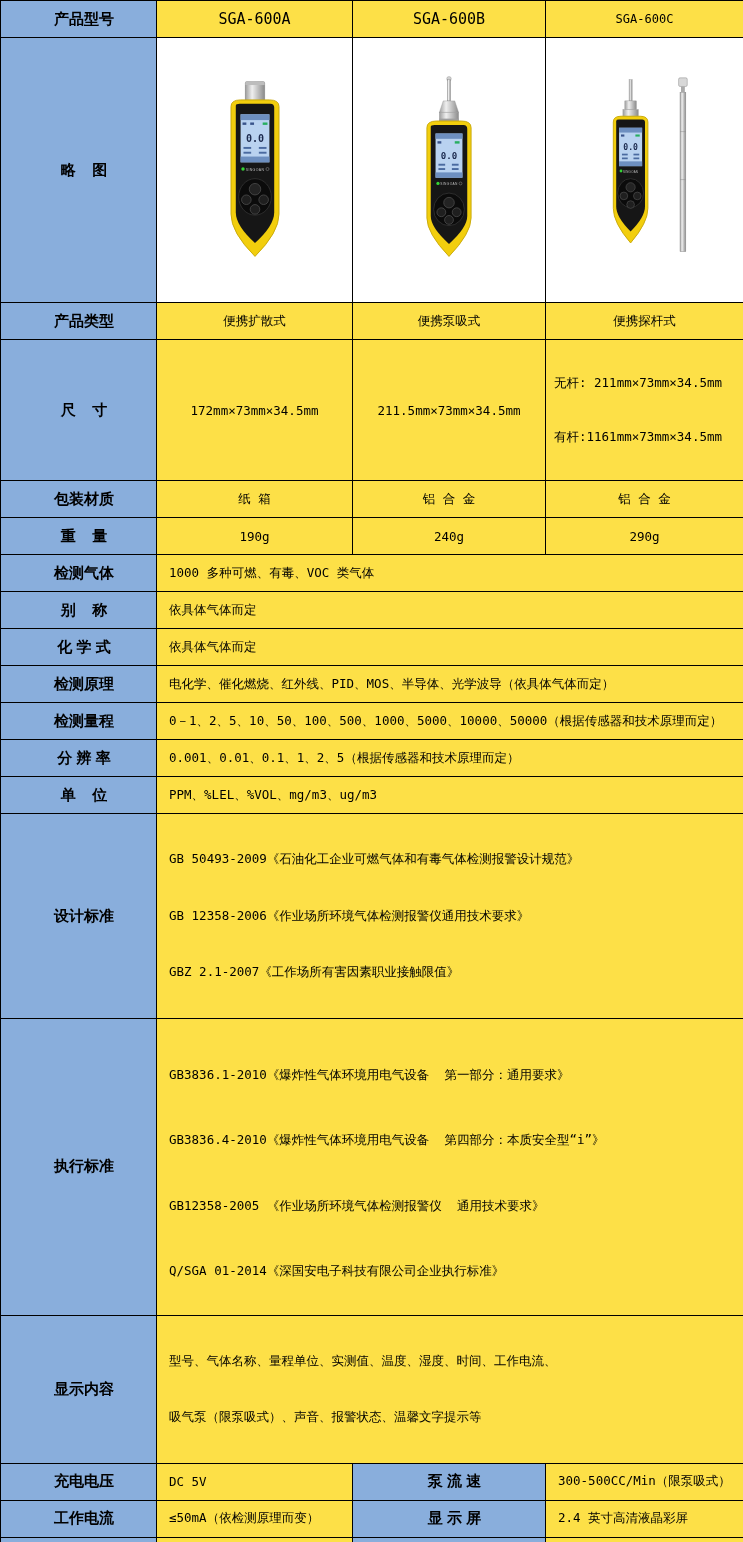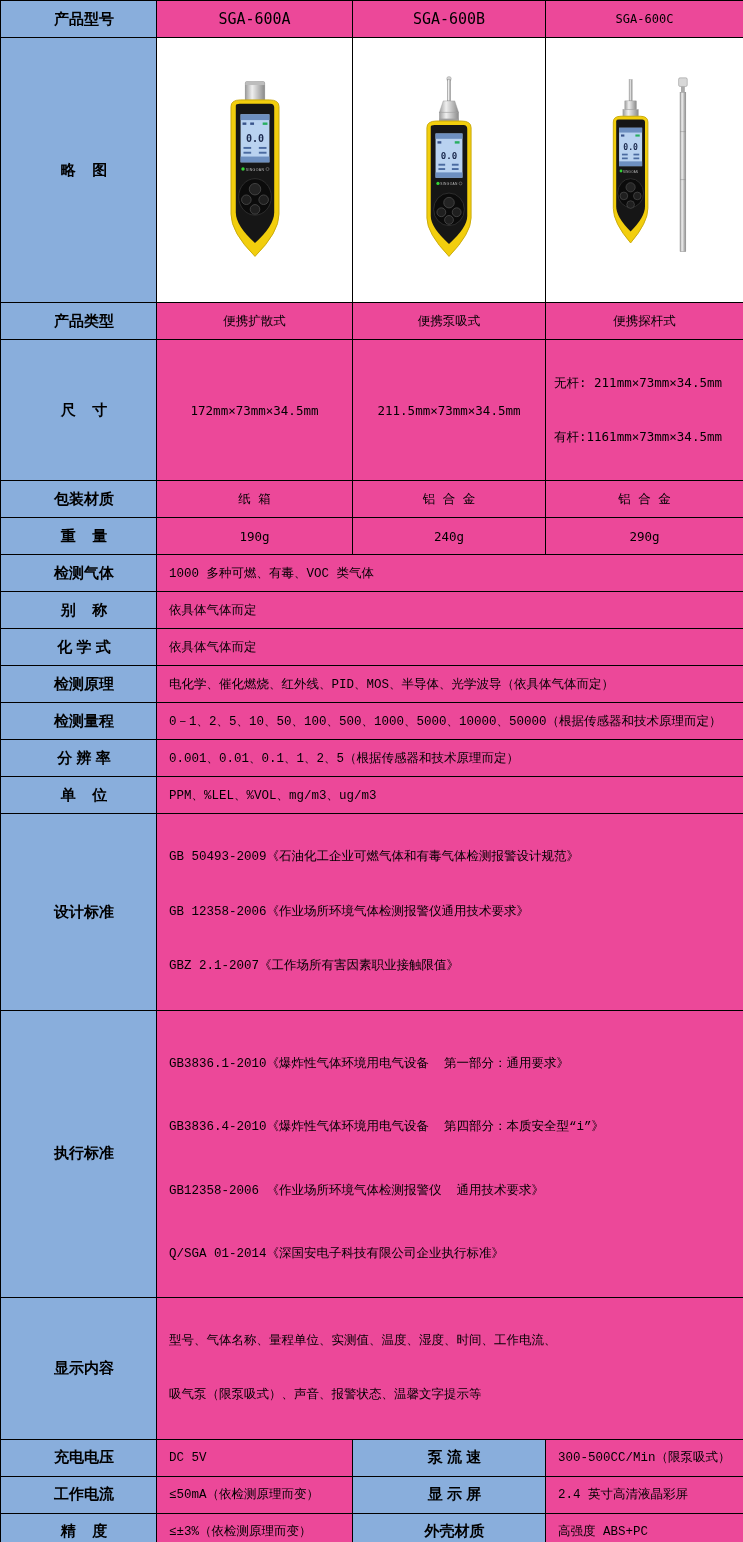--- a/index.html
+++ b/index.html
@@ -1,22 +1,22 @@
 <!DOCTYPE html>
 <html><head>
 <meta charset="utf-8">
 <style>
   html,body{margin:0;padding:0;background:#ffffff;}
   body{width:743px;font-family:"Liberation Sans","DejaVu Sans",sans-serif;color:#000;}
   table.spec{border-collapse:collapse;table-layout:fixed;width:743px;}
   table.spec td{border:1px solid #000;vertical-align:middle;overflow:hidden;white-space:pre-wrap;}
   td.lbl{background:#89AEDC;font-weight:bold;font-size:15px;text-align:center;line-height:1.35;padding-left:12px;}
-  td.val{background:#ec4899;font-size:12.5px;font-family:"DejaVu Sans Mono","DejaVu Sans",sans-serif;}
+  td.val{background:#fde047;font-size:12.5px;font-family:"DejaVu Sans Mono","DejaVu Sans",sans-serif;}
   td.vcenter{text-align:center;}
-  td.vleft{text-align:left;padding:2px 6px 2px 12px;font-family:Liberation Mono, monospace;}
+  td.vleft{text-align:left;padding:2px 6px 2px 12px;}
   td.imgcell{background:#ffffff;text-align:center;vertical-align:middle;padding:0;}
   tr.h37{height:37px;}
   tr.himg{height:196px;}
   tr.h54{height:54px;}
   tr.h80{height:80px;}
   tr.h95{height:95px;}
   tr.h57{height:57px;}
   .lines26 div{line-height:26.5px;}
   .lines23 div{line-height:23.5px;margin-top:12px;}
   .sizecell div{line-height:24px;}
@@ -217,21 +217,21 @@
       <div>GB 50493-2009《石油化工企业可燃气体和有毒气体检测报警设计规范》</div>
       <div>GB 12358-2006《作业场所环境气体检测报警仪通用技术要求》</div>
       <div>GBZ 2.1-2007《工作场所有害因素职业接触限值》</div>
     </td>
   </tr>
   <tr class="h95">
     <td class="lbl">执行标准</td>
     <td class="val vleft lines23" colspan="3">
       <div>GB3836.1-2010《爆炸性气体环境用电气设备  第一部分：通用要求》</div>
       <div>GB3836.4-2010《爆炸性气体环境用电气设备  第四部分：本质安全型“i”》</div>
-      <div>GB12358-2006 《作业场所环境气体检测报警仪  通用技术要求》</div>
+      <div>GB12358-2005 《作业场所环境气体检测报警仪  通用技术要求》</div>
       <div>Q/SGA 01-2014《深国安电子科技有限公司企业执行标准》</div>
     </td>
   </tr>
   <tr class="h57">
     <td class="lbl">显示内容</td>
     <td class="val vleft lines26" colspan="3">
       <div>型号、气体名称、量程单位、实测值、温度、湿度、时间、工作电流、</div>
       <div>吸气泵（限泵吸式）、声音、报警状态、温馨文字提示等</div>
     </td>
   </tr>

